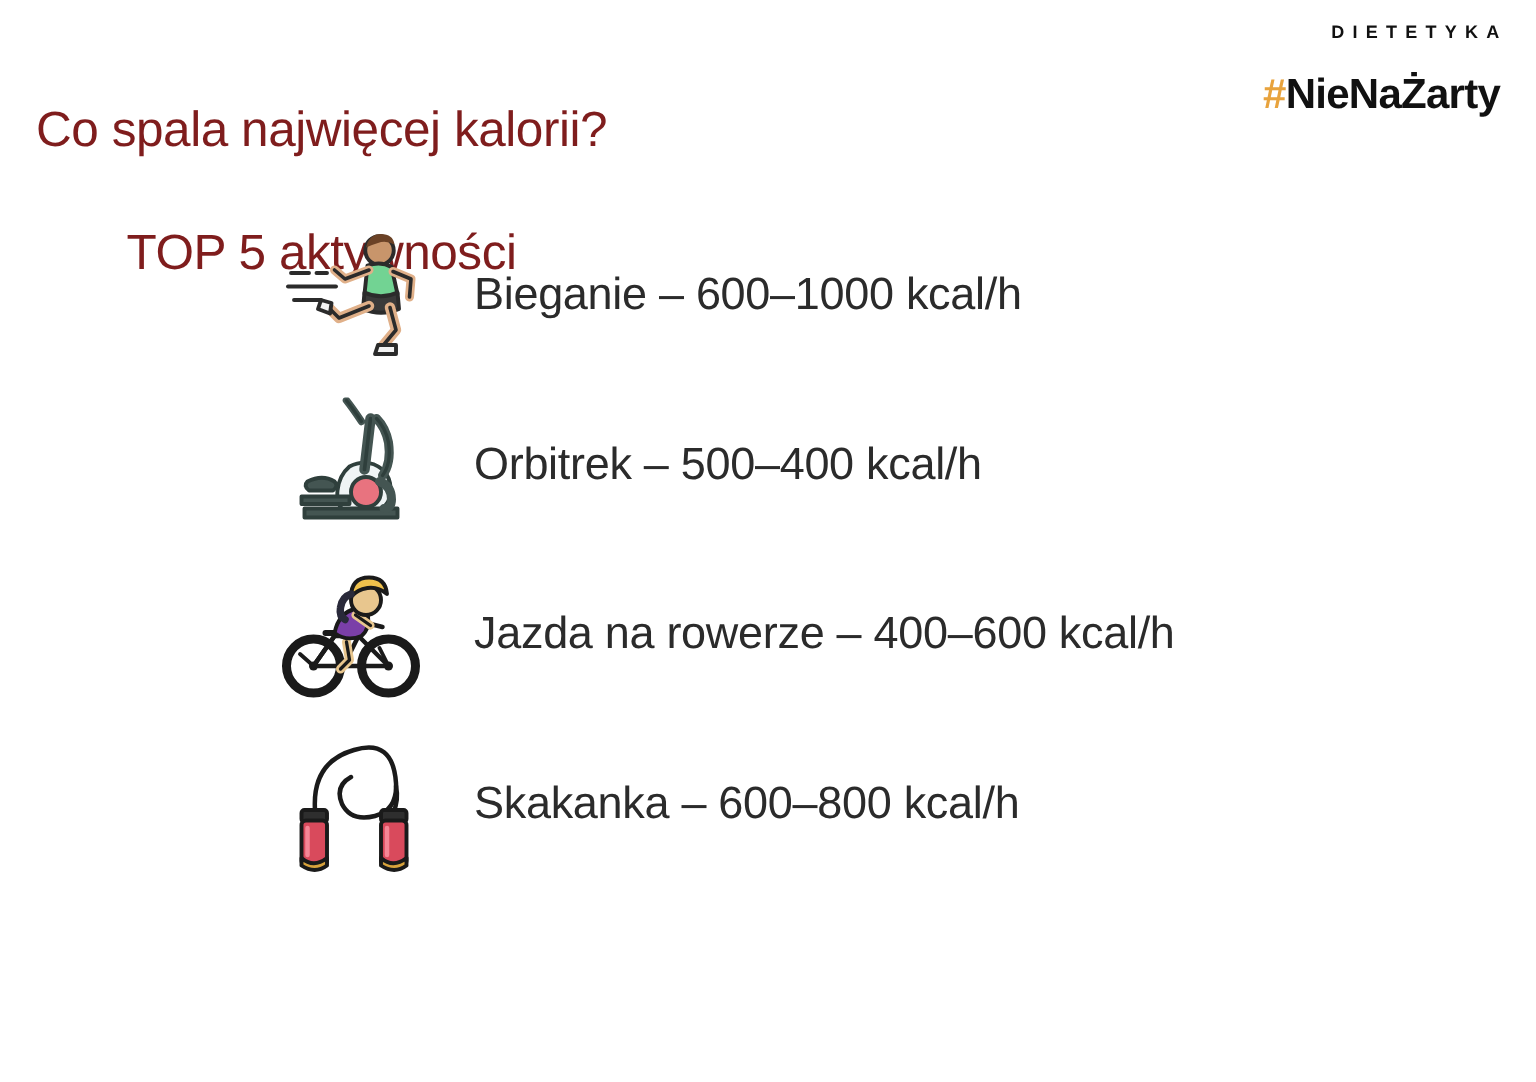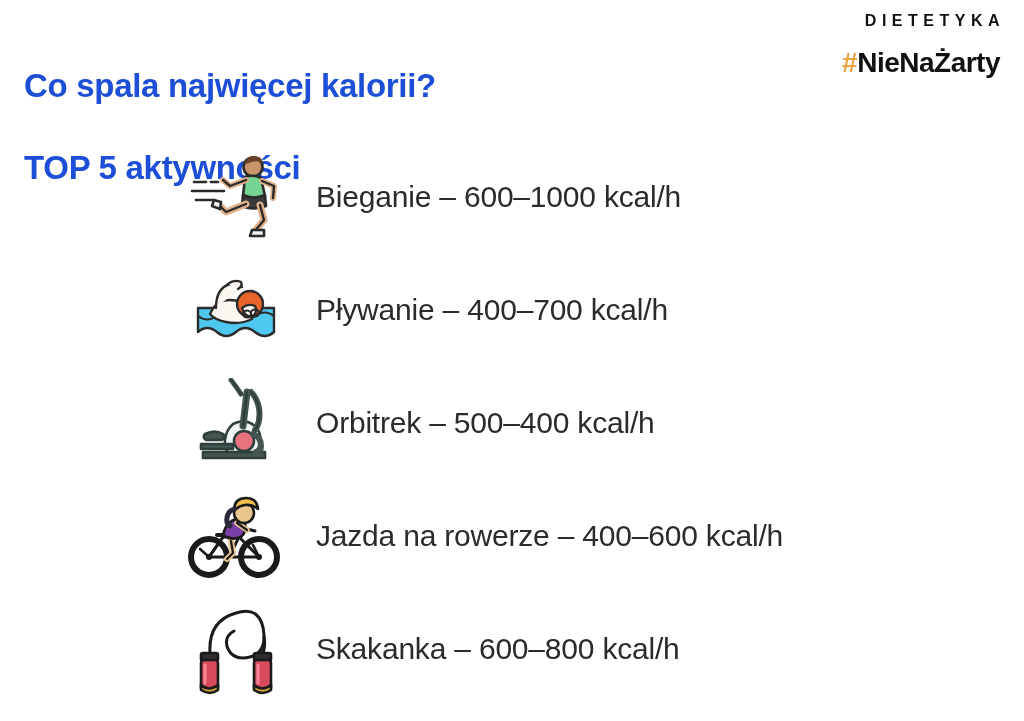--- a/index.html
+++ b/index.html
@@ -15,37 +15,38 @@
     width: 1024px;
     height: 721px;
     background: #ffffff;
   }
 
   
   .header-title {
     position: absolute;
     left: 24px;
     top: 24px;
-    color: #1d4ed8;
-    font-weight: bold;
+    color: #7f1d1d;
+    font-weight: normal;
     font-size: 33px;
     line-height: 41px;
     letter-spacing: -0.3px;
     white-space: pre-line;
+    text-align: center;
   }
   .title-line { display: block; }
 
   .logo {
     position: absolute;
     right: 24px;
     top: 14px;
     text-align: right;
   }
   .logo-kicker {
-    font-size: 16px;
+    font-size: 12px;
     font-weight: bold;
     color: #111111;
     letter-spacing: 5.5px;
     margin-right: -5px;
     line-height: 14px;
   }
   .logo-main {
     font-size: 28px;
     font-weight: bold;
     color: #111111;
@@ -139,45 +140,20 @@
             <path d="M70 51 L74 66 L64 78" fill="none" stroke-width="2.4" stroke="#2B2B2B"></path>
 
             <path d="M62 76 l12 0 l0 6 l-14 0 z" fill="#F2F2F2"></path>
             <path d="M31 48 l-7 -2 l-2 6 l8 3 z" fill="#F2F2F2"></path>
           </g>
         </svg>
       </div>
       <div class="row-label">Bieganie – 600–1000 kcal/h</div>
     </div>
 
-    <div class="row">
-      <div class="icon-cell">
-        <svg width="92" height="80" viewBox="0 0 92 80">
-          <g stroke="#2B2B2B" stroke-width="2.4" stroke-linecap="round" stroke-linejoin="round">
-
-            <path d="M8 38 L84 38 L84 62 q-9 8 -19 0 q-10 -8 -19 0 q-10 8 -19 0 q-10 -8 -19 0 z" fill="#4FC8F0"></path>
-
-            <path d="M8 46 q9 7 19 0 q10 -7 19 0 q9 7 19 0 q10 -7 19 0" fill="none" stroke="#2B2B2B" stroke-width="2"></path>
-
-            <path d="M20 44 q6 -14 20 -14 q12 0 18 7 q5 5 4 12 q-12 6 -26 3 q-11 -2 -16 -8 z" fill="#FAF6F0"></path>
-
-            <circle cx="60" cy="34" r="13" fill="#E8642A"></circle>
-
-            <path d="M52 38 q6 -5 13 -2 q3 6 -2 10 q-8 2 -11 -8z" fill="#FAF6F0"></path>
-
-            <ellipse cx="57" cy="44" rx="4" ry="3.5" fill="none" stroke-width="2"></ellipse>
-            <ellipse cx="65" cy="43" rx="4" ry="3.5" fill="none" stroke-width="2"></ellipse>
-
-            <path d="M26 38 q0 -20 14 -24 q8 -2 12 3" fill="#FAF6F0" stroke="#2B2B2B"></path>
-            <path d="M38 14 q6 -5 13 -2 q2 4 -3 7" fill="#FAF6F0"></path>
-          </g>
-        </svg>
-      </div>
-      <div class="row-label">Pływanie – 400–700 kcal/h</div>
-    </div>
 
     <div class="row">
       <div class="icon-cell">
         <svg width="94" height="90" viewBox="0 0 94 90">
           <g stroke="#2F3F3C" stroke-width="2.6" stroke-linecap="round" stroke-linejoin="round">
 
             <path d="M44 46 q12 -6 22 2 q7 7 5 18 q-2 8 -10 10 l-20 0 q-6 -4 -5 -14 q1 -10 8 -16 z" fill="#EFF4F5"></path>
 
             <path d="M14 74 L76 74 L76 80 L14 80 z" fill="#445552"></path>
 

